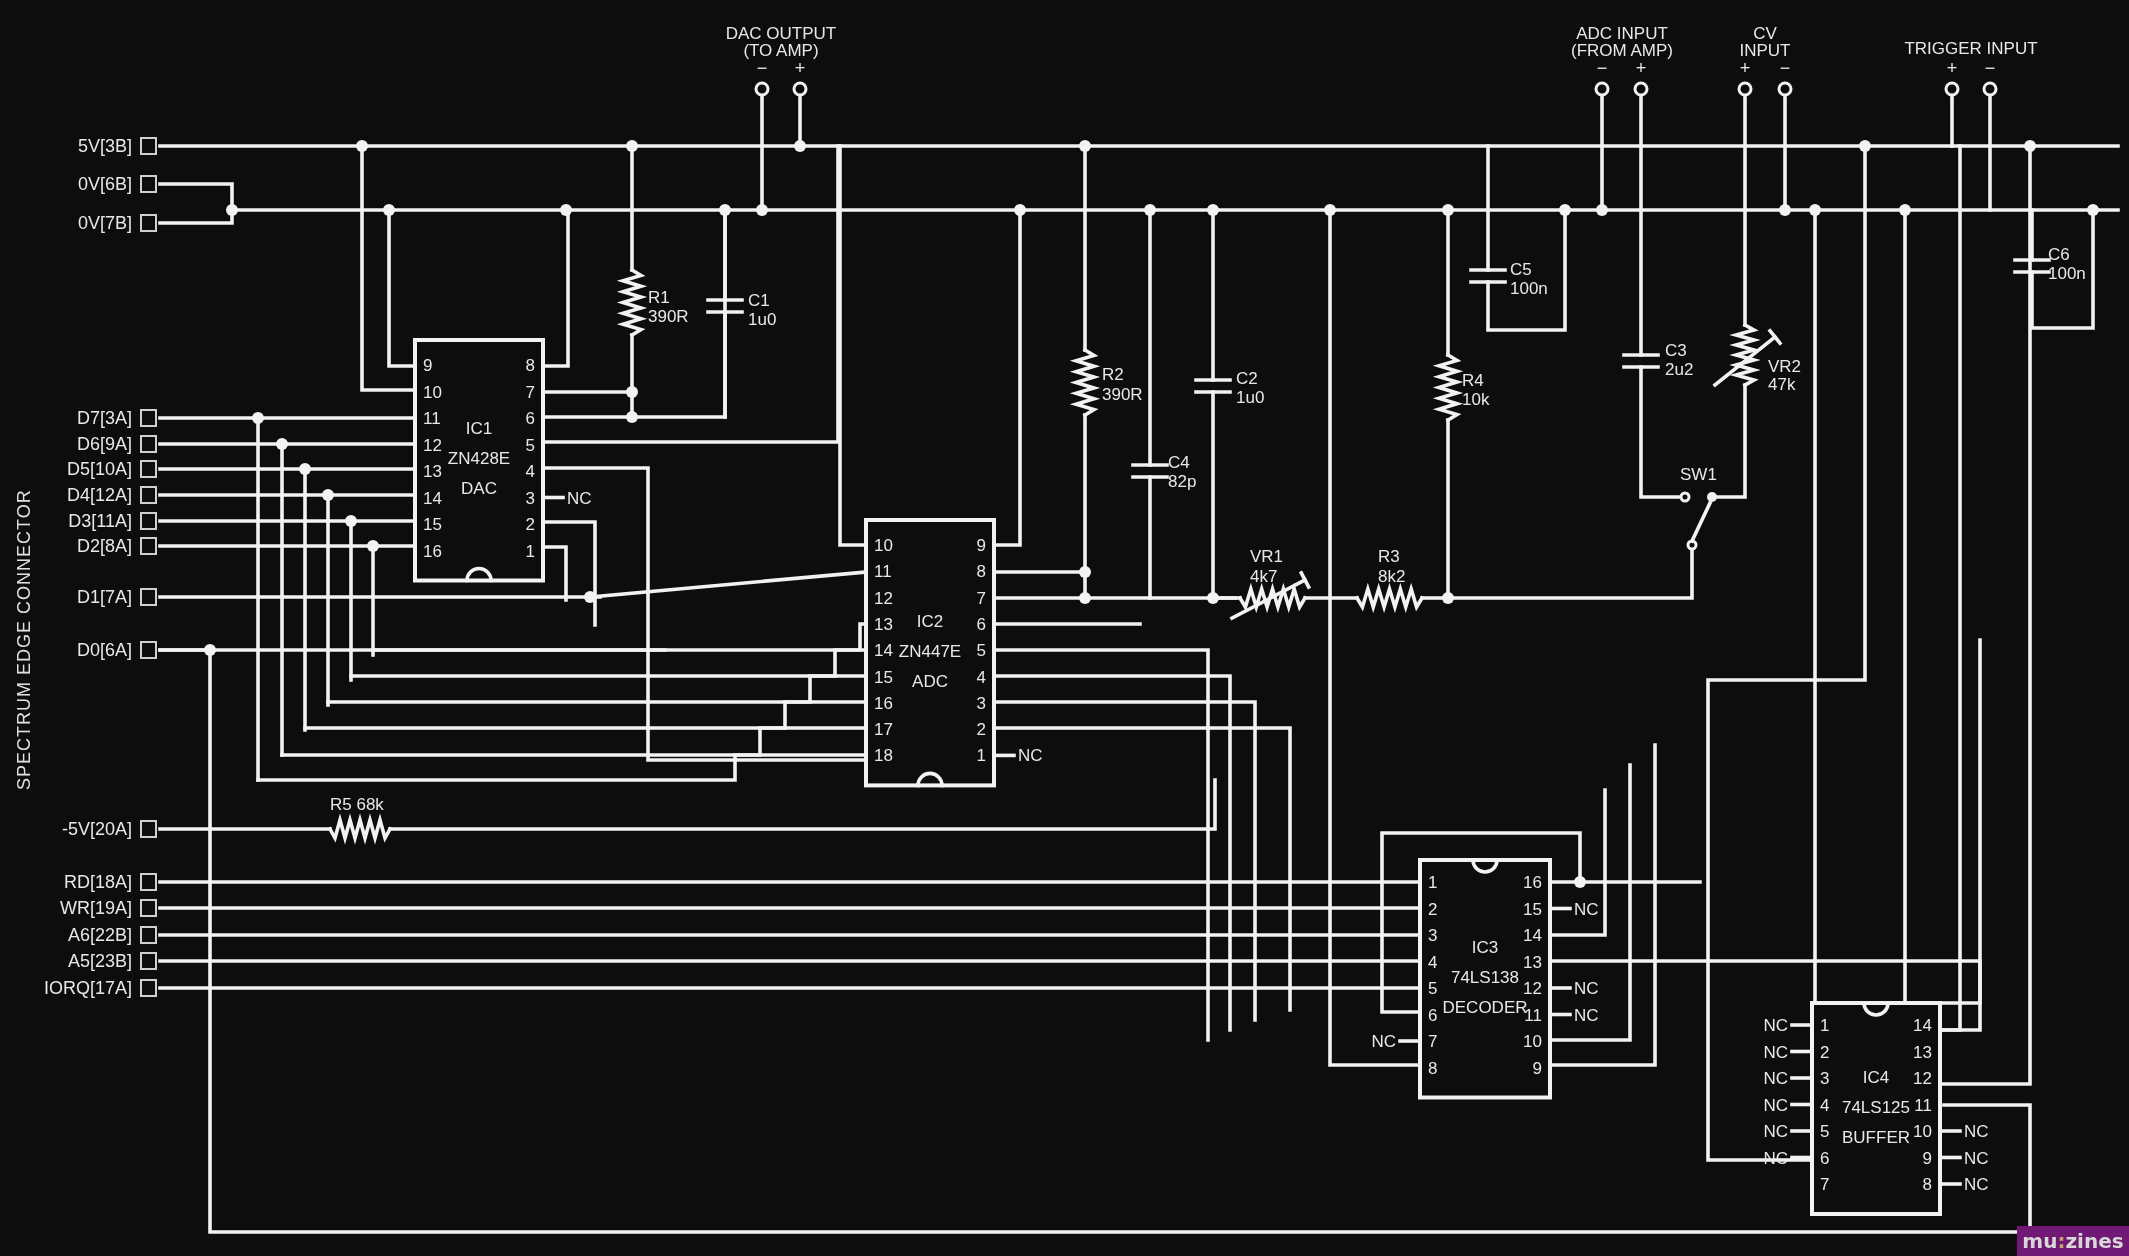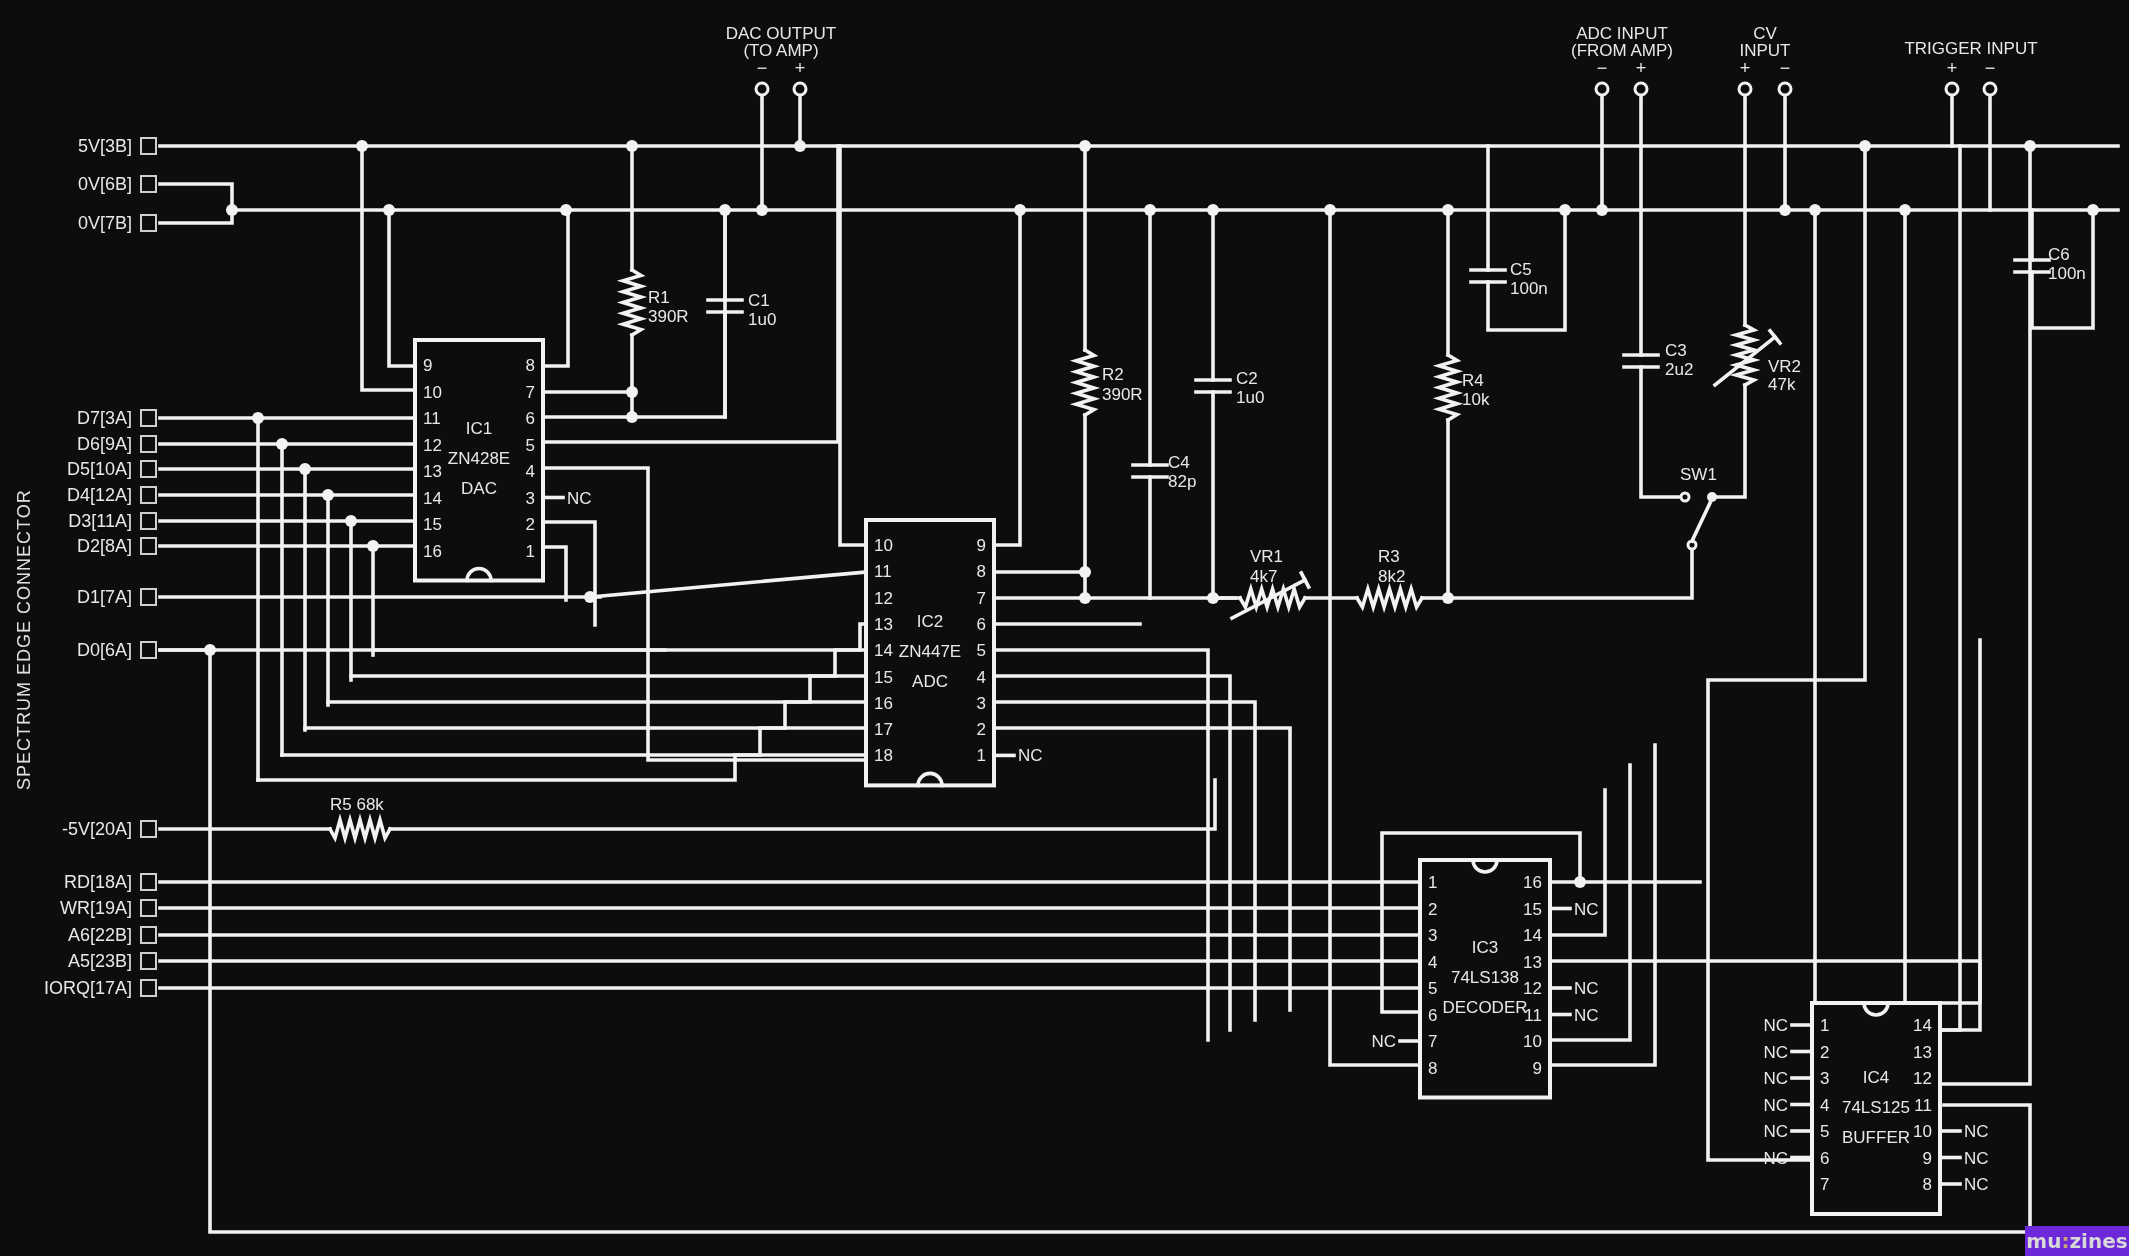--- a/index.html
+++ b/index.html
@@ -7,21 +7,21 @@
        font-family:"Liberation Sans","DejaVu Sans",sans-serif;}
   svg{position:absolute;left:0;top:0;}
   .w{stroke:#f2f2f2;stroke-width:3.6;fill:none;stroke-linejoin:miter;stroke-linecap:square;}
   .dot{fill:#f2f2f2;}
   .t{fill:#e8e8e8;font-family:"Liberation Sans","DejaVu Sans",sans-serif;font-size:17px;}
   .tb{fill:#e8e8e8;font-family:"Liberation Sans","DejaVu Sans",sans-serif;font-size:18px;}
   .ic{fill:#e8e8e8;font-size:17px;font-family:"Liberation Sans","DejaVu Sans",sans-serif;}
   .box{stroke:#f2f2f2;stroke-width:4;fill:#0d0d0d;}
   .pad{stroke:#cfcfcf;stroke-width:2;fill:none;}
   .term{stroke:#f2f2f2;stroke-width:3;fill:#0d0d0d;}
-  .badge{position:absolute;right:0;bottom:0;width:104px;height:30px;background:#6d28d9;
+  .badge{position:absolute;right:0;bottom:0;width:112px;height:30px;background:#701a75;
          color:#d8d8d8;font:bold 20px "DejaVu Sans",sans-serif;text-align:center;line-height:30px;}
   .badge .c{color:#c9a66b;}
 </style>
 </head>
 <body>
 
 <svg id="sch" width="2129" height="1256" viewBox="0 0 2129 1256">
   <g id="wires">
       <polyline points="160,146 2118,146" class="w"></polyline>
       <polyline points="160,184 232,184 232,223 160,223" class="w"></polyline>

